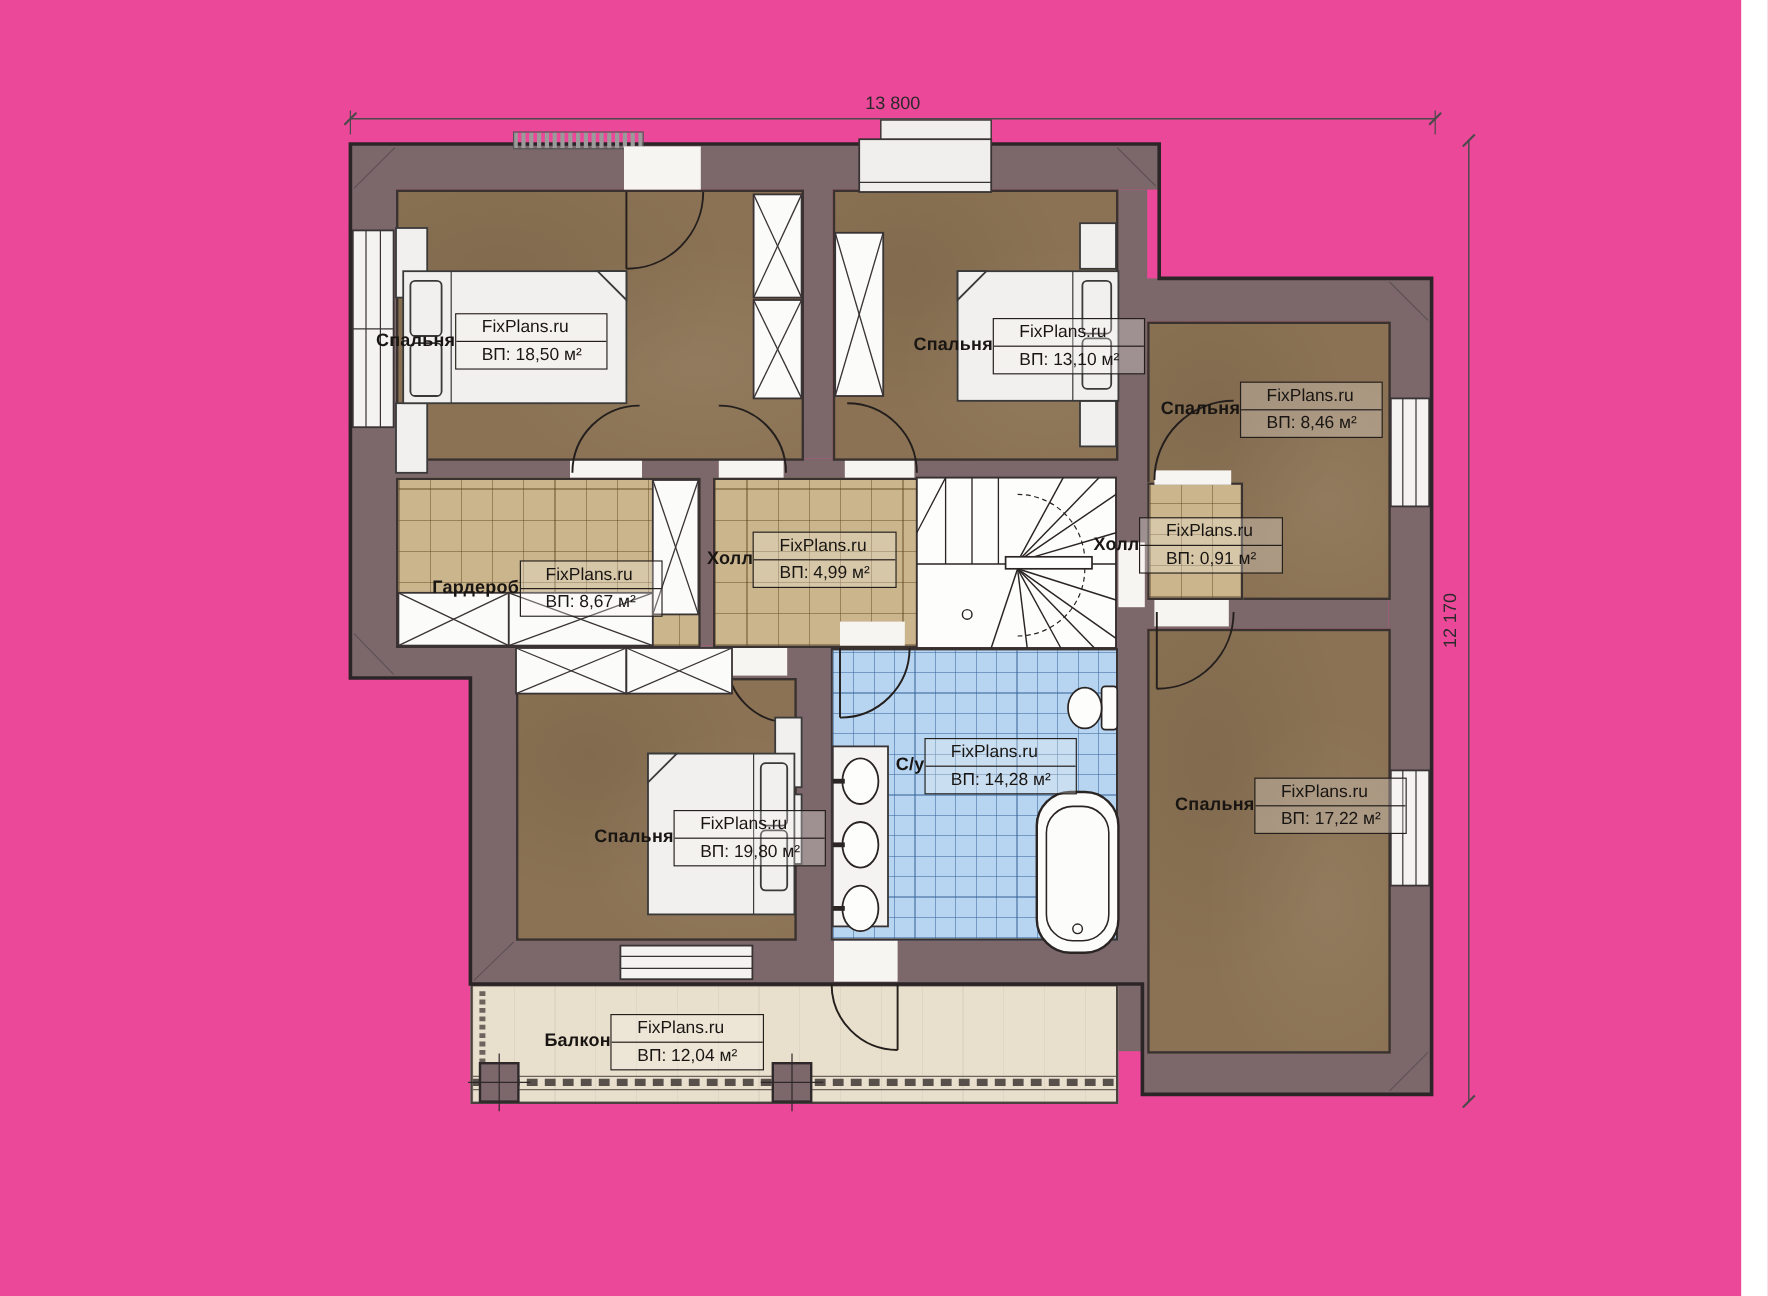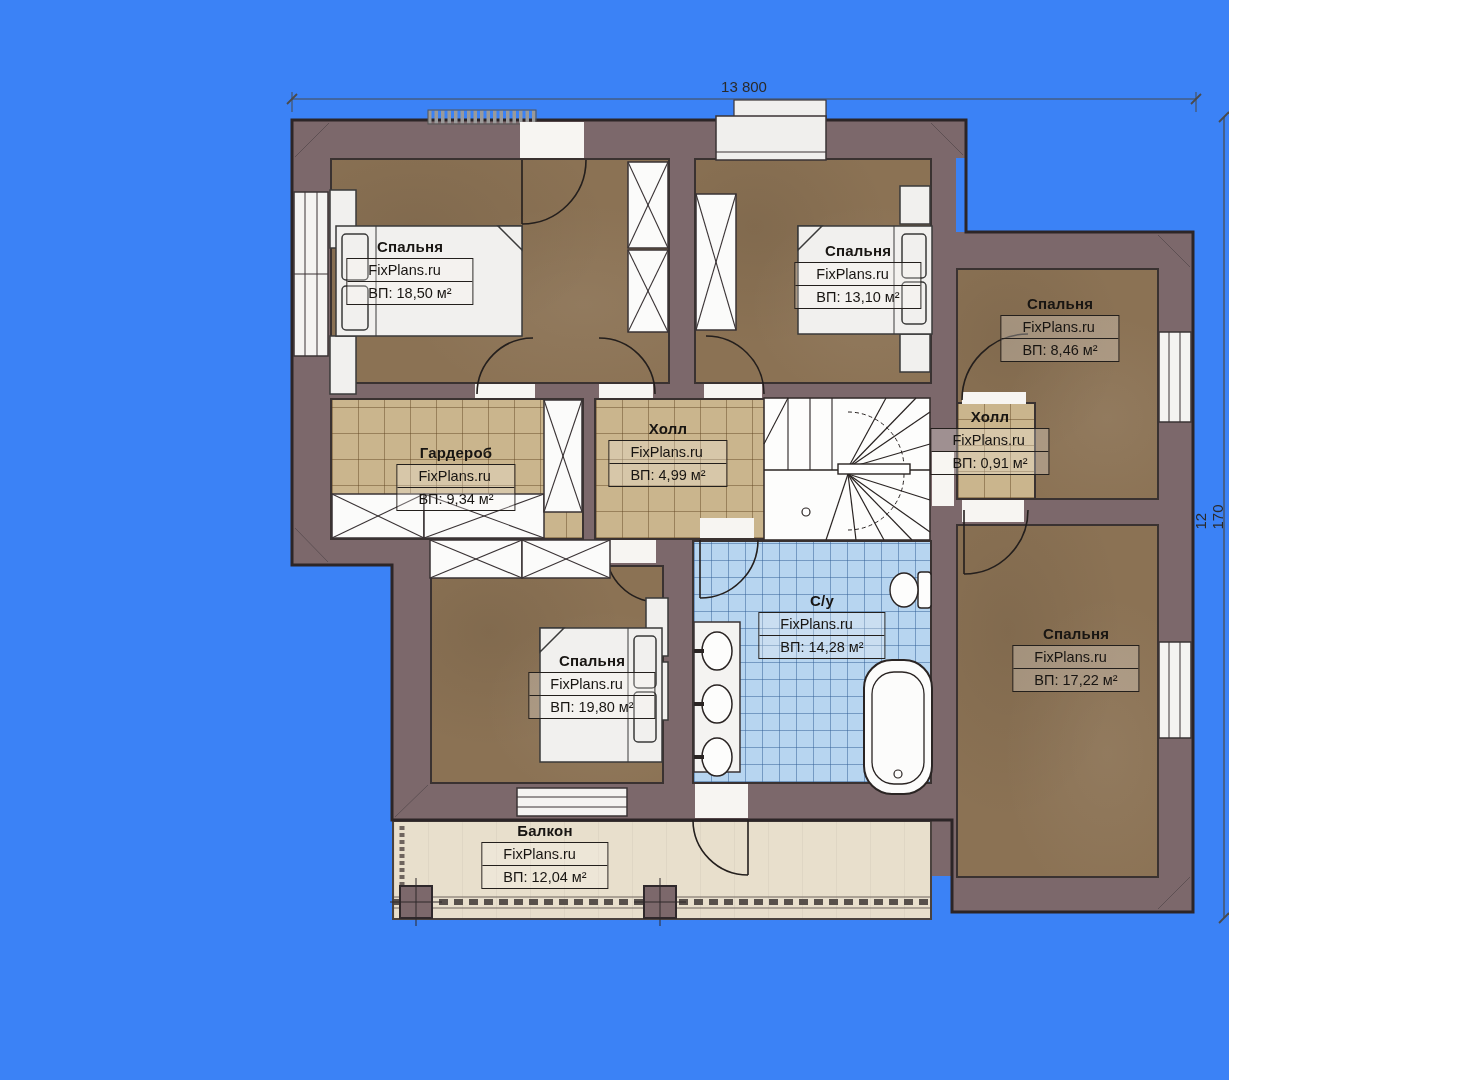--- a/index.html
+++ b/index.html
@@ -1,37 +1,37 @@
 <!DOCTYPE html>
 <html><head>
 <meta charset="utf-8">
 <style>
   html,body{margin:0;padding:0;background:#ffffff;}
-  .plan{position:relative;width:1229px;height:1080px;background:#3b82f6;
+  .plan{position:relative;width:1451px;height:1080px;background:#ec4899;
         font-family:"Liberation Sans",sans-serif;overflow:hidden;}
 
   .wall{position:absolute;background:#7c686b;z-index:5;}
 
   .floor{position:absolute;box-sizing:border-box;border:2px solid #3a3231;z-index:10;}
   .wood{background-color:#8b7254;
         background-image:radial-gradient(ellipse at 25% 30%, rgba(0,0,0,0.07), transparent 55%),
                          radial-gradient(ellipse at 75% 65%, rgba(255,255,255,0.06), transparent 50%);}
   .tile{background-color:#cab58d;
         background-image:repeating-linear-gradient(0deg, rgba(94,66,30,0.45) 0 1px, transparent 1px 26px),
                          repeating-linear-gradient(90deg, rgba(94,66,30,0.45) 0 1px, transparent 1px 26px);}
   .bathtile{background-color:#b7d5f0;
         background-image:repeating-linear-gradient(0deg, rgba(50,95,150,0.5) 0 1px, transparent 1px 17px),
                          repeating-linear-gradient(90deg, rgba(50,95,150,0.5) 0 1px, transparent 1px 17px);}
   .balconyfloor{background-color:#e8dfcc;border:2px solid #4a423e;
         background-image:repeating-linear-gradient(90deg, rgba(0,0,0,0.04) 0 1px, transparent 1px 34px);}
 
   .overlay{position:absolute;left:0;top:0;z-index:20;pointer-events:none;}
 
-  .room-label{position:absolute;z-index:40;display:flex;flex-direction:column;align-items:center;
-              transform:translateX(-50%);color:#181512;white-space:nowrap;}
+  .room-label{position:absolute;z-index:40;display:flex;flex-direction:row;align-items:center;
+              transform:translateX(-50%);color:#181512;white-space:nowrap;margin-top:23px;}
   .room-name{font-size:15px;font-weight:bold;letter-spacing:.2px;margin-bottom:3px;}
   .info{border:1.7px solid #231f1c;}
   .info-row{padding:1px 21px;font-size:14.5px;line-height:20px;
             background:rgba(250,248,244,.28);}
   .info-row + .info-row{border-top:1.7px solid #231f1c;}
 
   .dim-label{position:absolute;z-index:40;font-size:15px;color:#2a2a2a;}
   .dim-top{left:744px;top:78px;transform:translateX(-50%);}
   .dim-right{left:1209px;top:517px;transform:translate(-50%,-50%) rotate(-90deg);}
 </style>
@@ -304,21 +304,21 @@
     <div class="info">
       <div class="info-row">FixPlans.ru</div>
       <div class="info-row">ВП: 8,46 м²</div>
     </div>
   </div>
 
   <div class="room-label" style="left:456px;top:444px">
     <div class="room-name">Гардероб</div>
     <div class="info">
       <div class="info-row">FixPlans.ru</div>
-      <div class="info-row">ВП: 9,34 м²</div>
+      <div class="info-row">ВП: 8,67 м²</div>
     </div>
   </div>
 
   <div class="room-label" style="left:668px;top:420px">
     <div class="room-name">Холл</div>
     <div class="info">
       <div class="info-row">FixPlans.ru</div>
       <div class="info-row">ВП: 4,99 м²</div>
     </div>
   </div>

